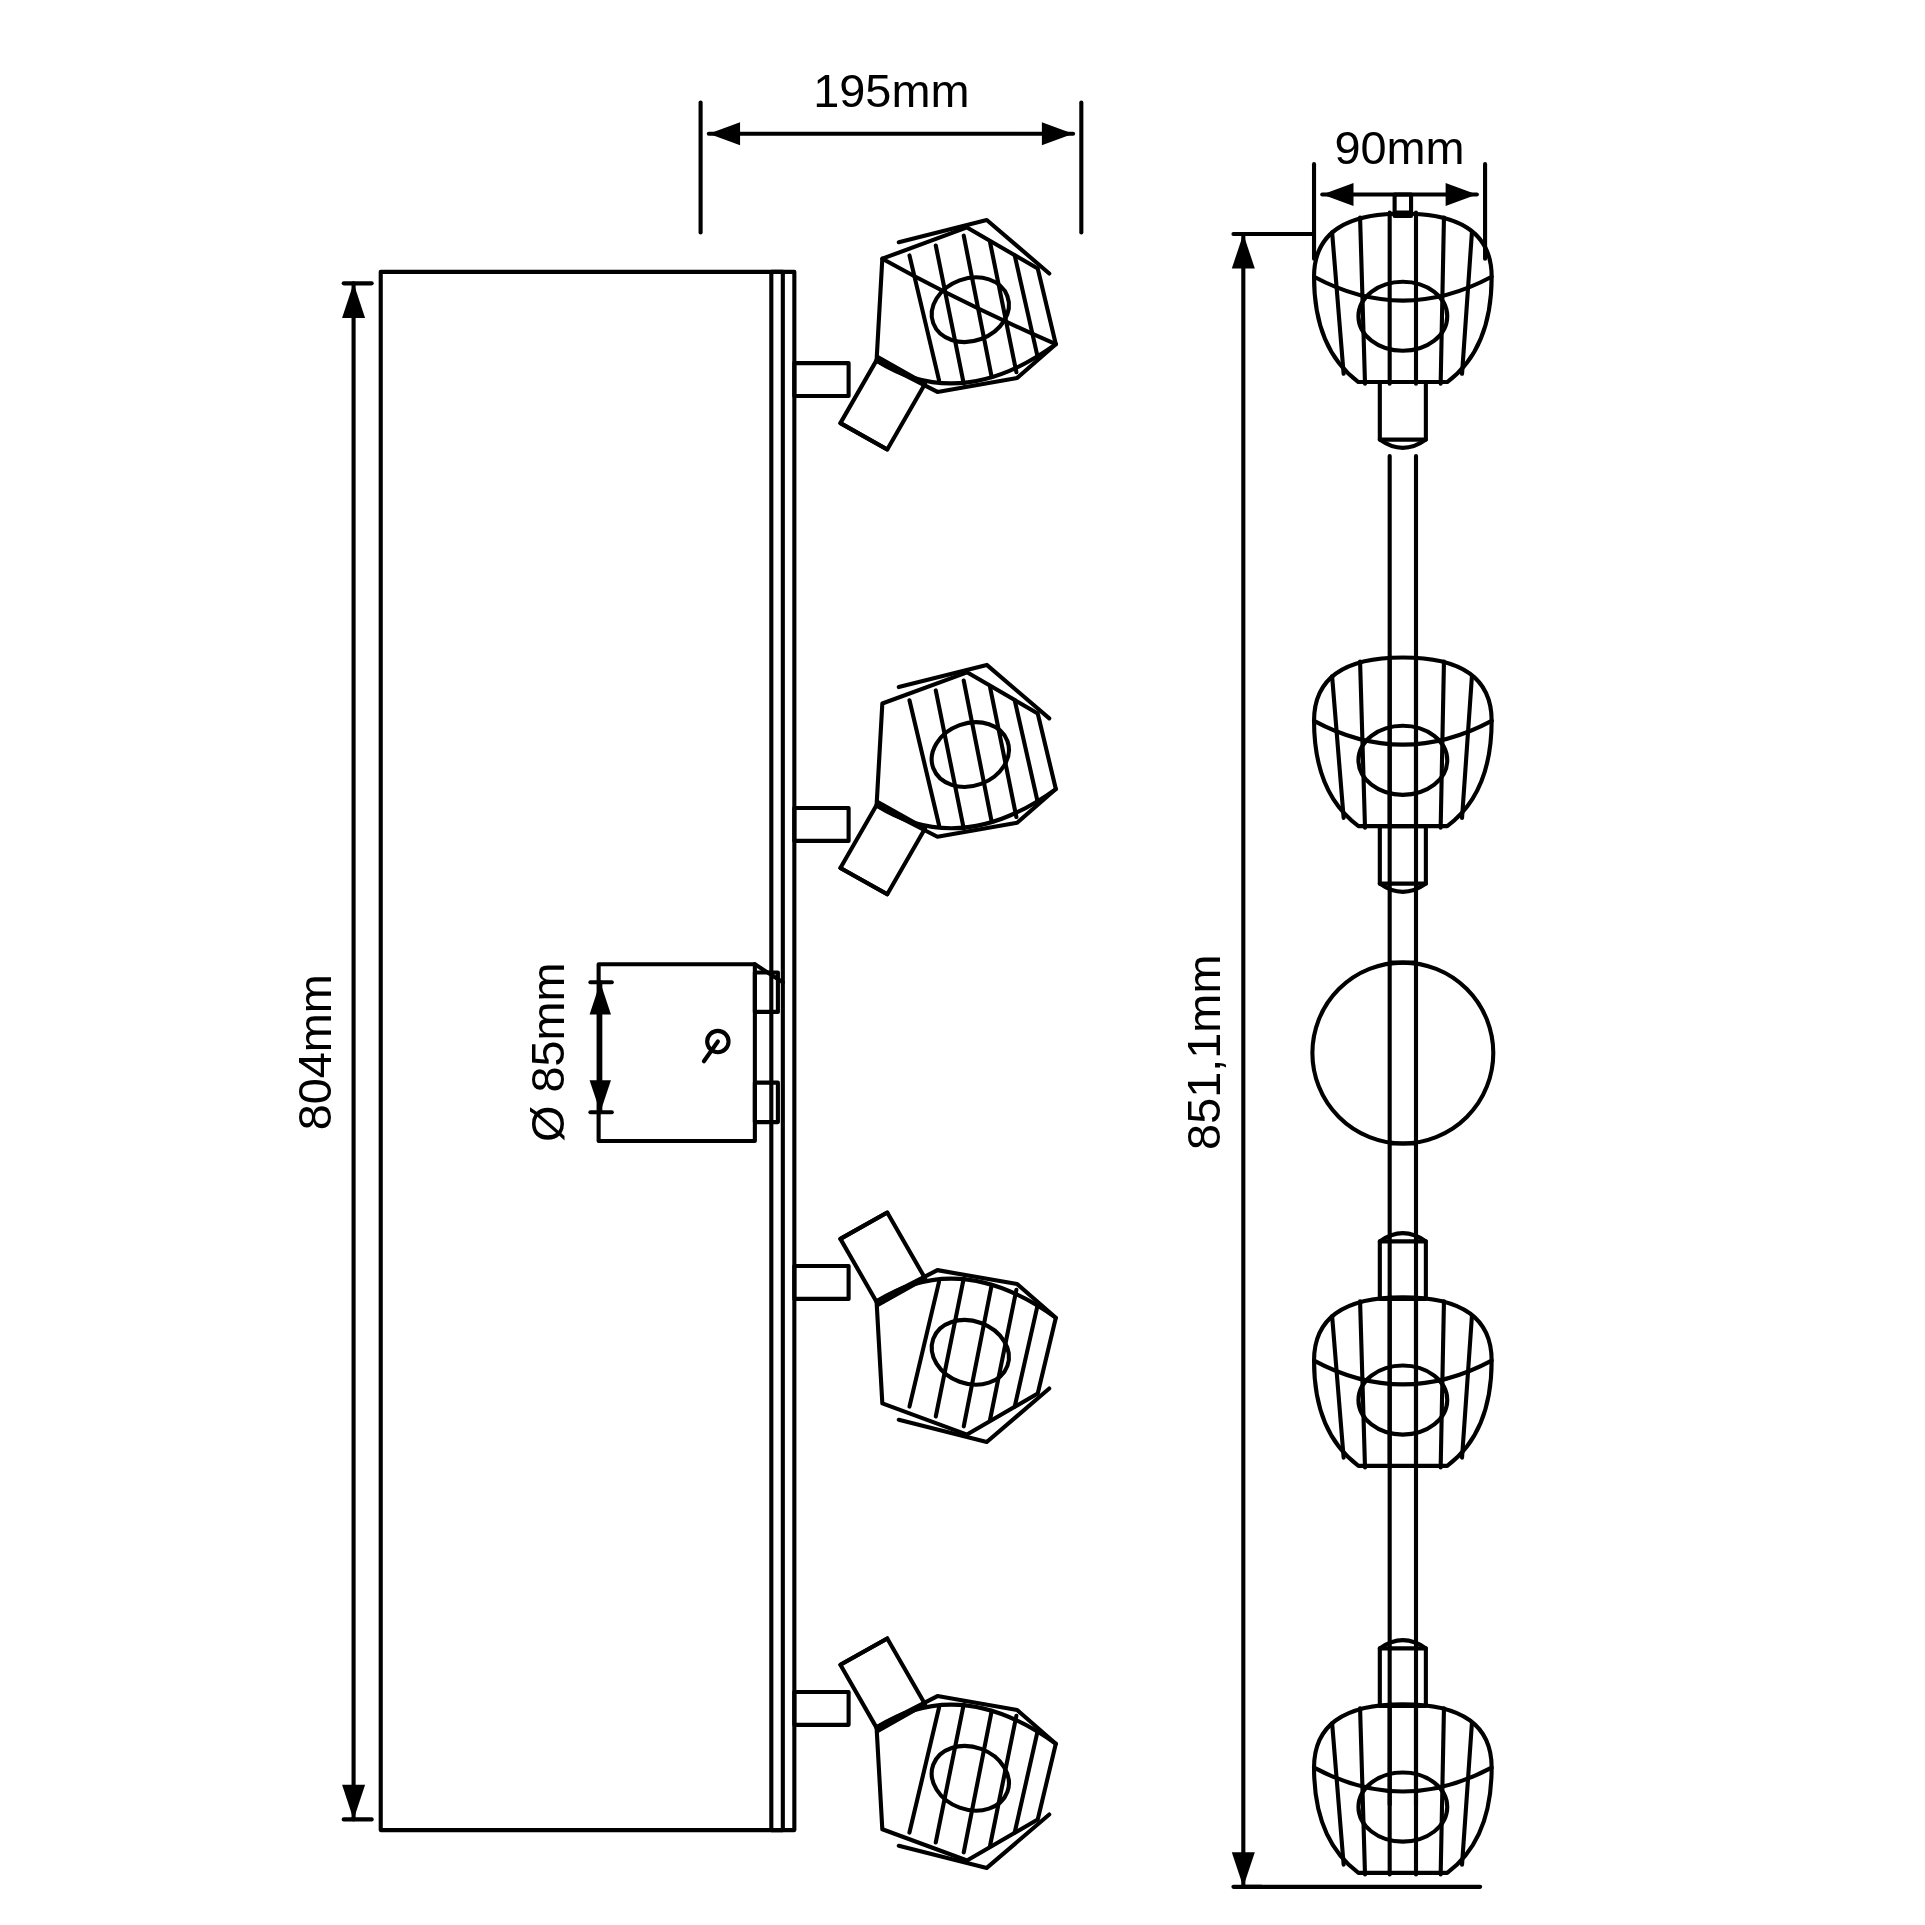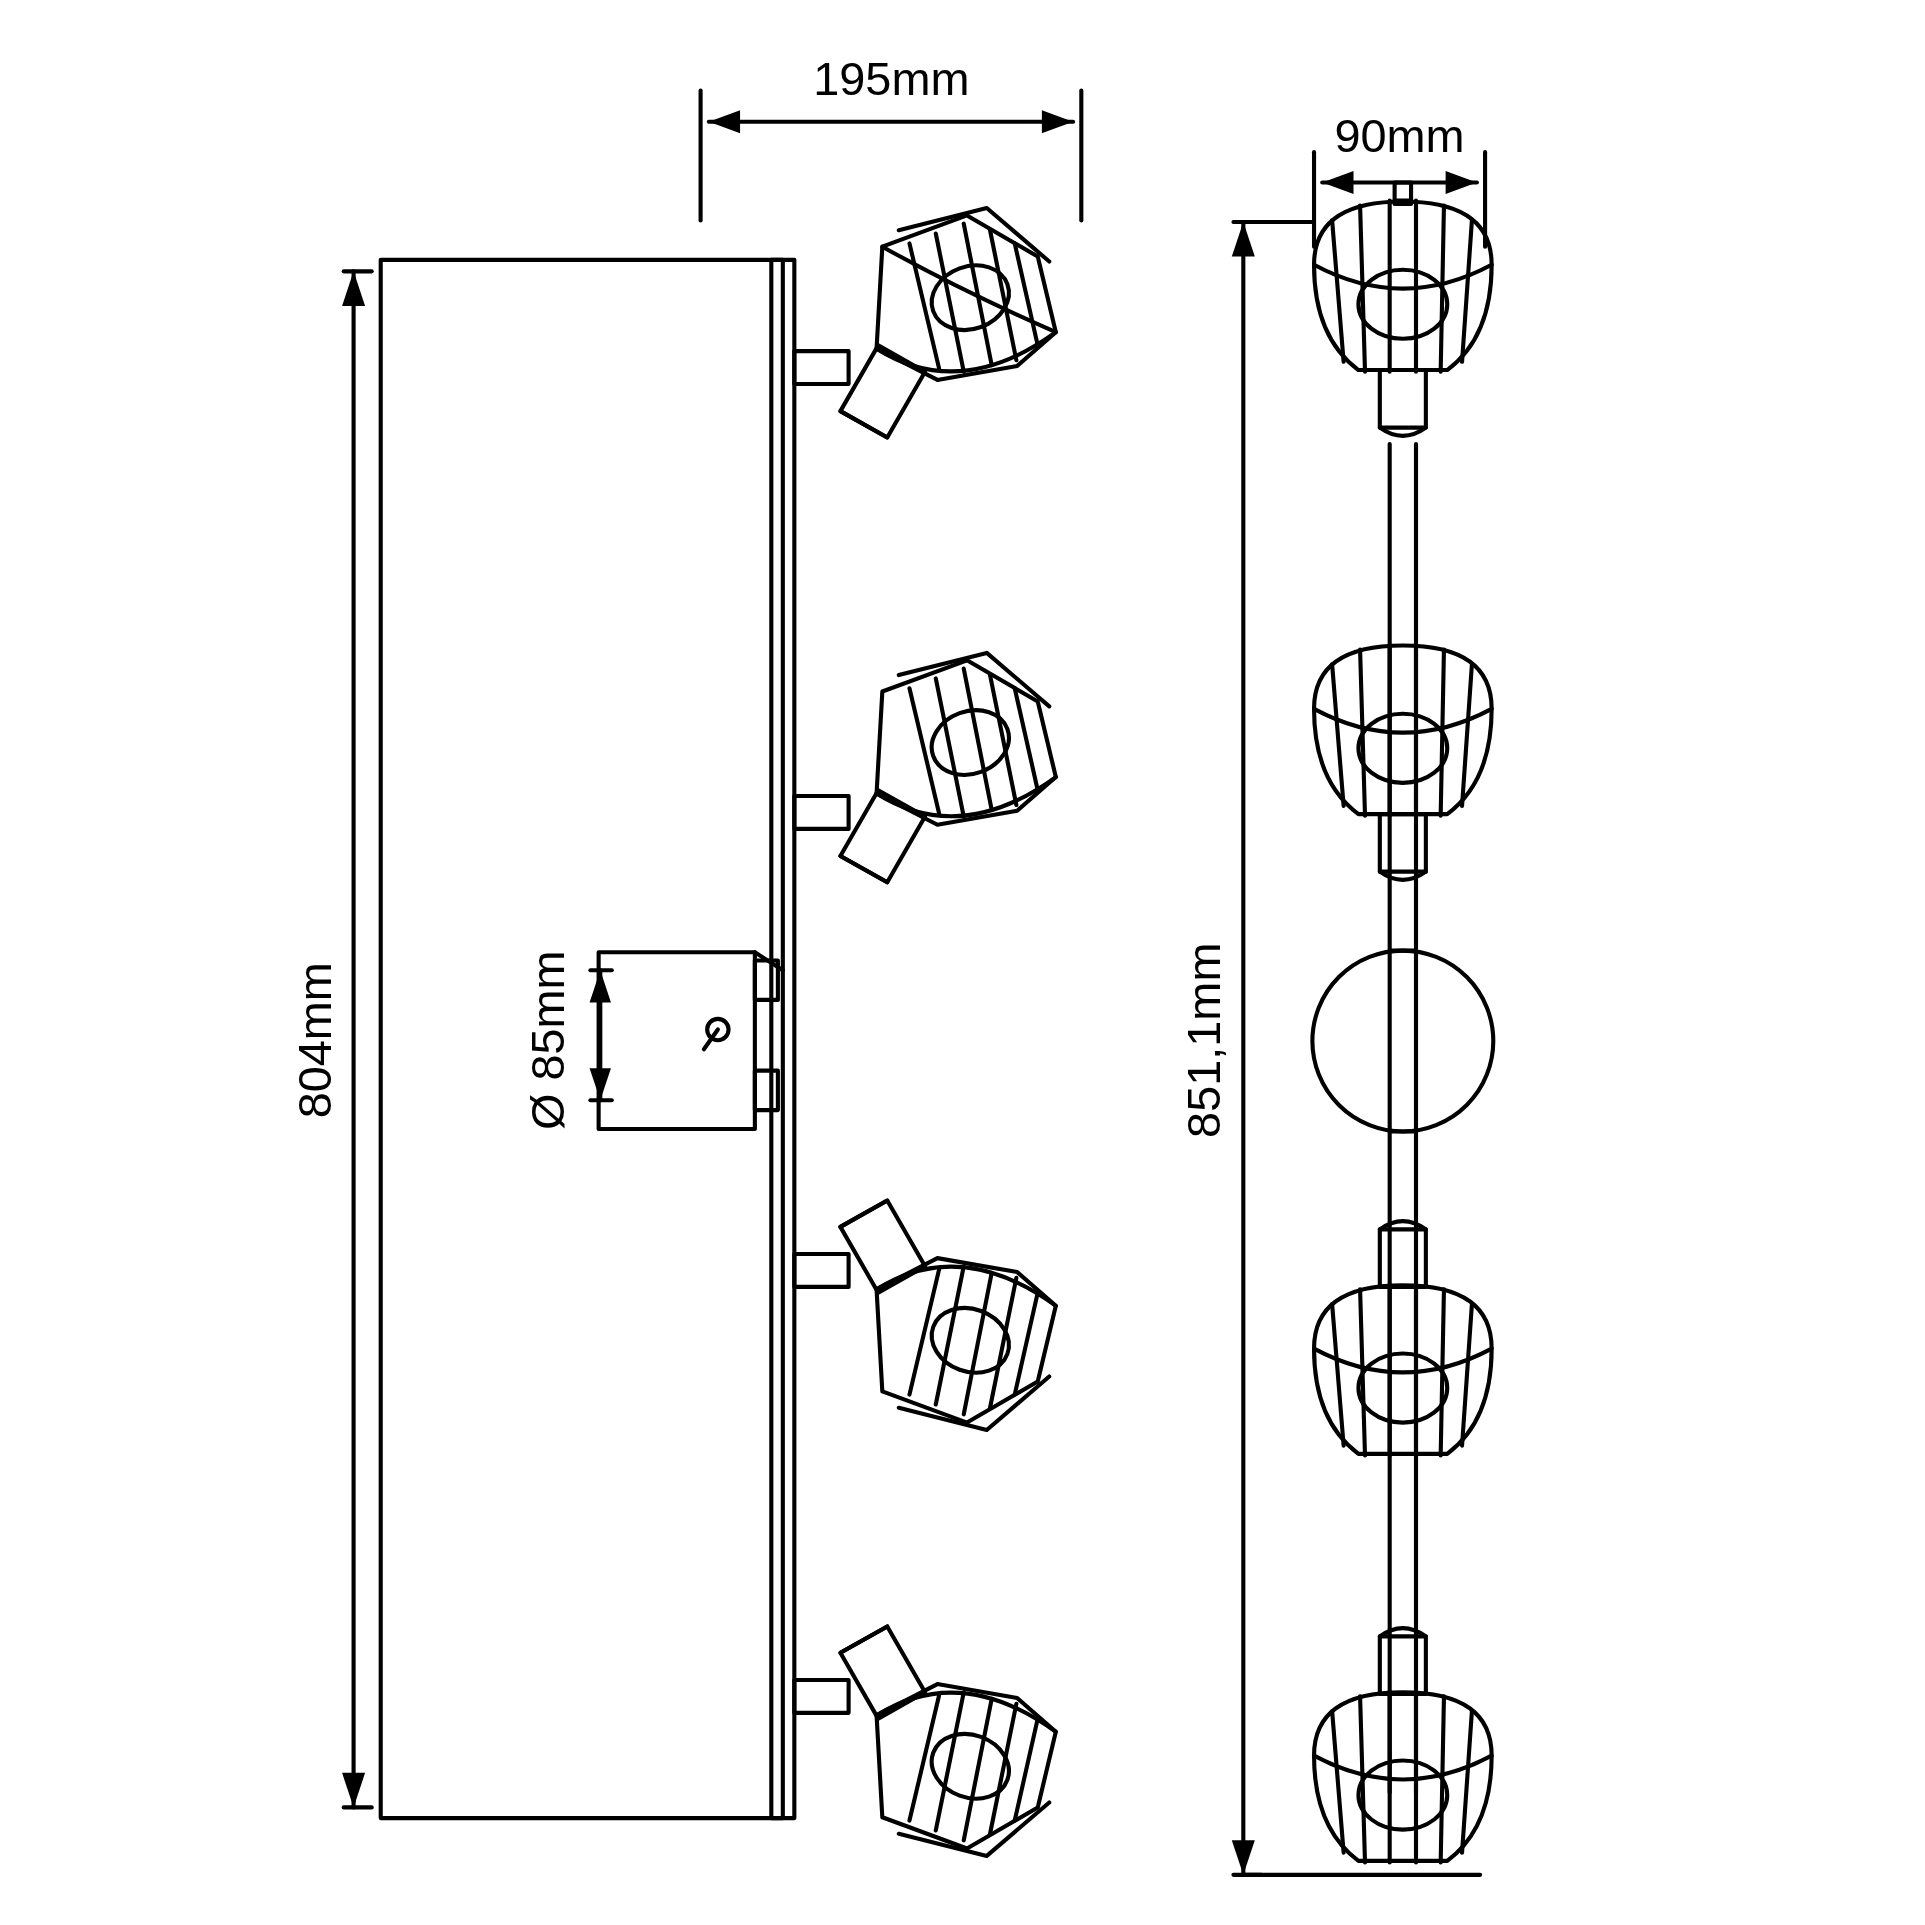--- a/index.html
+++ b/index.html
@@ -11,20 +11,21 @@
     width: 1925px;
     height: 1925px;
     font-family: "Liberation Sans", sans-serif;
     color: #000000;
     overflow: hidden;
   }
   #drawing {
     position: relative;
     width: 1925px;
     height: 1458px;
+    margin-top: 12px;
   }
   svg.sheet {
     position: absolute;
     top: 0;
     left: 0;
     width: 1925px;
     height: 1925px;
     display: block;
   }
   .dimtext {

